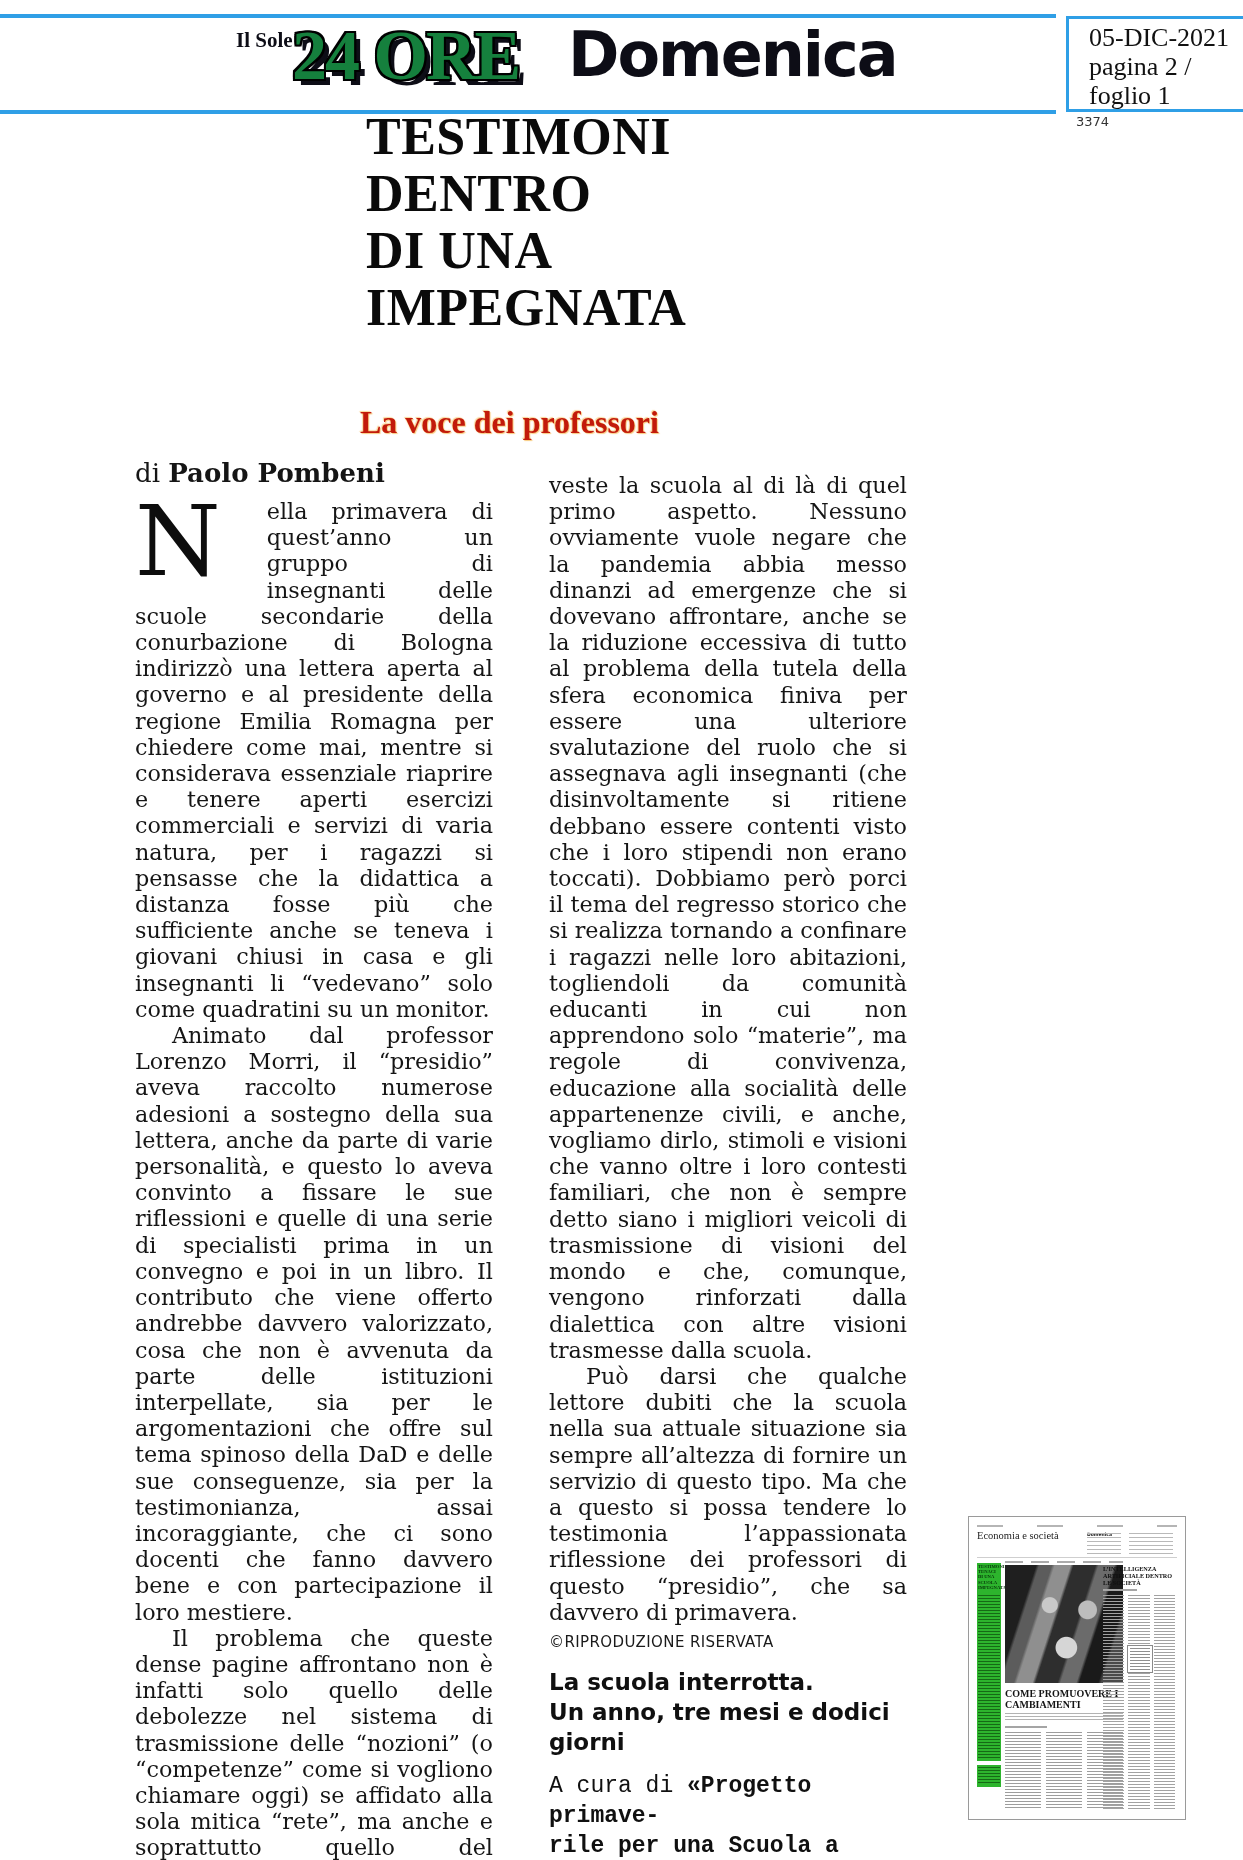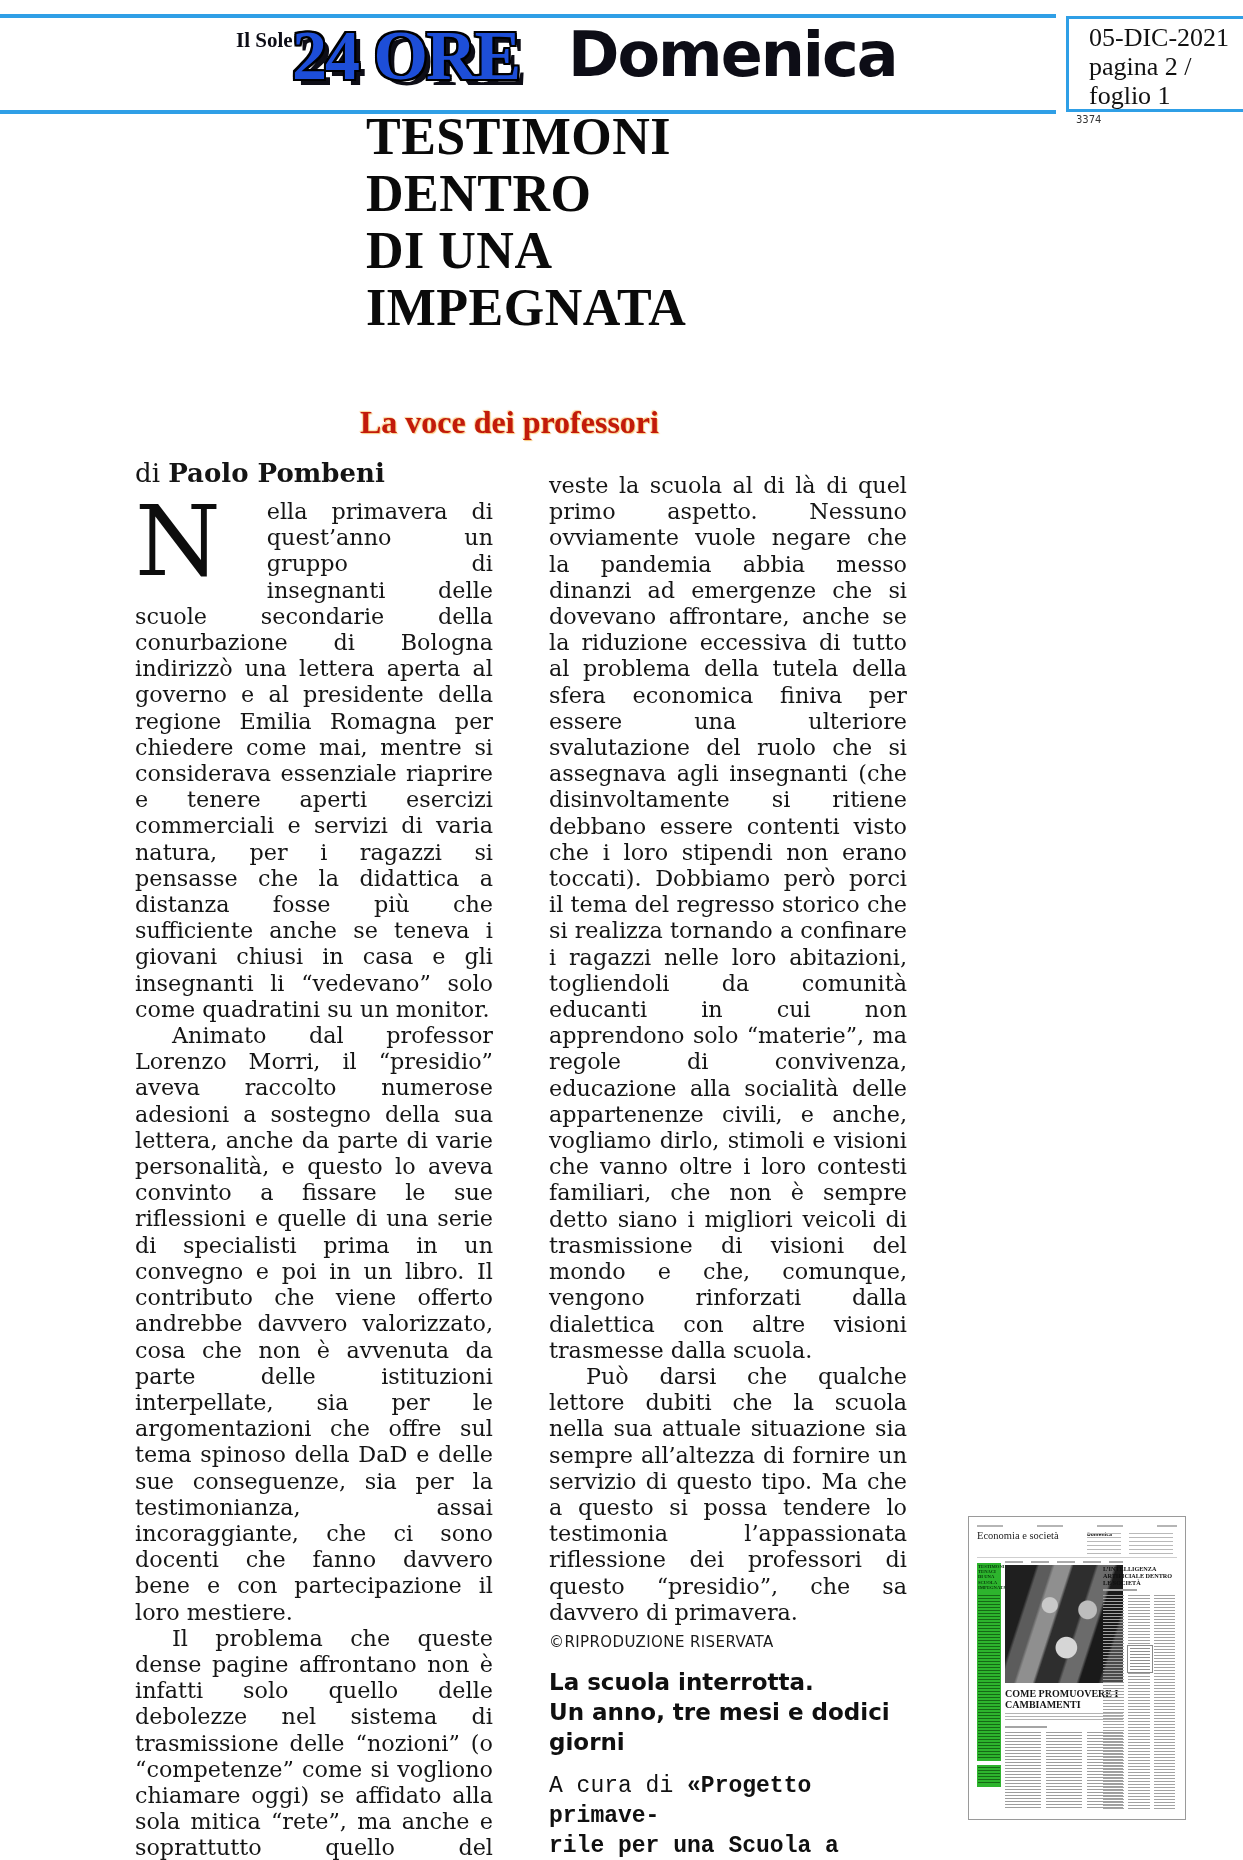--- a/index.html
+++ b/index.html
@@ -7,31 +7,31 @@
         font-family:"DejaVu Serif",serif;color:#151515;}
 
   
   .rule{position:absolute;left:0;width:1056px;height:4px;background:#2f9fe6;}
   .rule-top{top:14px;}
   .rule-bottom{top:110px;}
   .brand{position:absolute;left:228px;top:20px;width:600px;height:86px;white-space:nowrap;}
   .brand-small{position:absolute;left:8px;top:8px;font-family:"Liberation Serif",serif;
                font-weight:700;font-size:21px;color:#0d0d16;}
   .brand-big{position:absolute;left:64px;top:-4px;font-family:"Liberation Serif",serif;
-             font-weight:900;font-size:70px;letter-spacing:-2px;color:#1d4ed8;
+             font-weight:900;font-size:70px;letter-spacing:-2px;color:#15803d;
              text-shadow:-2px -2px 0 #000,2px -2px 0 #000,-2px 2px 0 #000,2px 2px 0 #000,
                          0 -2px 0 #000,0 2px 0 #000,-2px 0 0 #000,2px 0 0 #000,
                          6px 6px 0 #0d0d16;}
   .brand-edition{position:absolute;left:340px;top:-2px;font-family:"DejaVu Sans",sans-serif;
                  font-weight:800;font-size:62px;letter-spacing:-2px;color:#0d0d16;}
   .datebox{position:absolute;left:1066px;top:16px;width:158px;height:86px;
            border:3px solid #2f9fe6;padding:4px 0 0 20px;
            font-family:"Liberation Serif",serif;font-size:26px;line-height:29px;color:#111;}
   .tinycode{position:absolute;left:1076px;top:114px;font-family:"DejaVu Sans",sans-serif;
-            font-size:10px;color:#333;}
+            font-size:13px;color:#333;}
 
   
   .headline{position:absolute;left:366px;top:108px;font-family:"Liberation Serif",serif;
             font-weight:700;font-size:52px;line-height:57px;color:#0a0a0a;letter-spacing:.5px;}
   .kicker{position:absolute;left:360px;top:404px;font-family:"Liberation Serif",serif;
           font-weight:700;font-size:32px;color:#c21a0b;
           text-shadow:1px 1px 1px rgba(243,160,20,.55), -1px -1px 1px rgba(243,160,20,.45);}
 
   
   .columns{position:absolute;left:135px;top:458px;width:772px;display:flex;gap:56px;}

